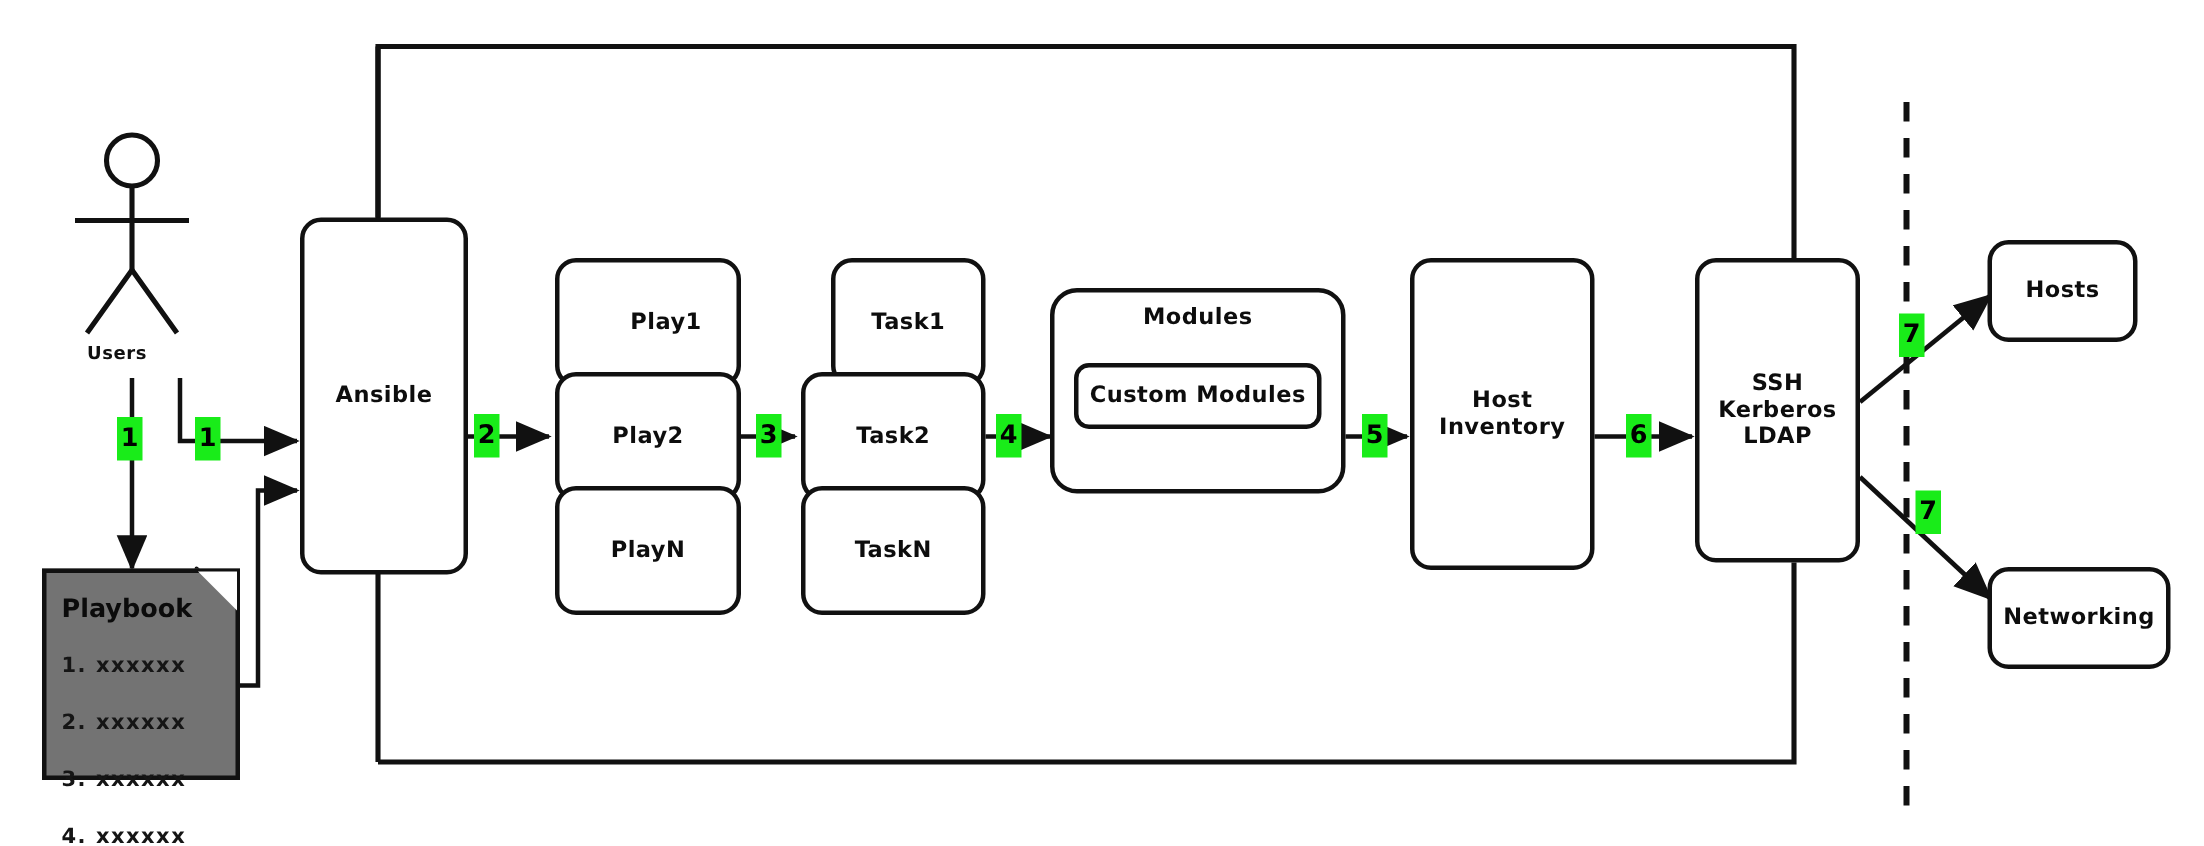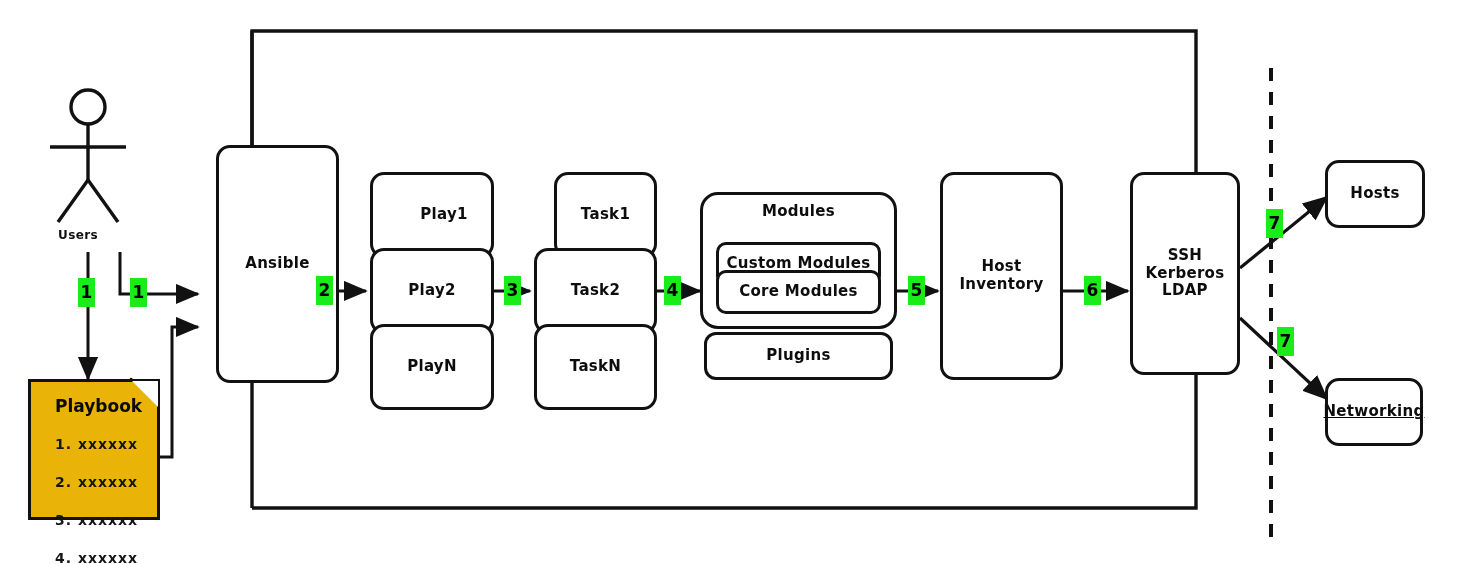--- a/index.html
+++ b/index.html
@@ -53,23 +53,23 @@
     font-family:"DejaVu Sans", sans-serif;
     font-weight:bold;
     color:#101010;
     font-size:12px;
     letter-spacing:.4px;
   }
   
   #playbook{
     position:absolute;
     border:3px solid #111;
-    background:#eab308;
+    background:#737373;
     box-sizing:border-box;
-    padding:14px 10px 6px 24px;
+    padding:14px 10px 6px 10px;
   }
   #playbook .pb-title{
     font-family:"DejaVu Sans", sans-serif;
     font-weight:bold;font-size:17px;color:#0b0b0b;margin-bottom:4px;
   }
   #playbook .pb-line{
     font-family:"DejaVu Sans", sans-serif;
     font-weight:bold;font-size:14px;color:#151515;
     letter-spacing:1px;line-height:1.35;margin-top:19px;
   }
@@ -158,21 +158,21 @@
 
   <div id="playbook" style="left:28px;top:379px;width:132px;height:141px;">
     <div class="pb-fold"></div>
     <div class="pb-title">Playbook</div>
     <div class="pb-line">1. xxxxxx</div>
     <div class="pb-line">2. xxxxxx</div>
     <div class="pb-line">3. xxxxxx</div>
     <div class="pb-line">4. xxxxxx</div>
   </div>
 
-  <div class="nodebox" style="left:216px;top:145px;width:123px;height:238px;">
+  <div class="nodebox" style="left:200px;top:145px;width:112px;height:238px;">
     <span class="nodelabel">Ansible</span>
   </div>
 
   <div style="position:absolute;left:370px;top:172px;width:124px;height:238px;">
     <div class="stack-seg" style="top:0;height:86px;padding-left:24px;">
       <span class="nodelabel">Play1</span>
     </div>
     <div class="stack-seg" style="top:76px;height:86px;">
       <span class="nodelabel">Play2</span>
     </div>
@@ -197,45 +197,39 @@
 
     <div class="nodebox" style="left:0;top:0;width:197px;height:137px;
          align-items:flex-start;border-radius:18px;">
       <span class="nodelabel" style="margin-top:8px;">Modules</span>
     </div>
 
     <div class="nodebox" style="left:16px;top:34px;width:165px;height:44px;border-radius:10px;border-width:3px;margin-top:16px;">
       <span class="nodelabel">Custom Modules</span>
     </div>
 
-    <div class="nodebox" style="left:16px;top:78px;width:165px;height:44px;border-radius:10px;border-width:3px;">
-      <span class="nodelabel">Core Modules</span>
-    </div>
-
-    <div class="nodebox" style="left:4px;top:140px;width:189px;height:48px;border-radius:12px;">
-      <span class="nodelabel">Plugins</span>
-    </div>
+
   </div>
 
   <div class="nodebox" style="left:940px;top:172px;width:123px;height:208px;">
     <span class="nodelabel">Host
 Inventory</span>
   </div>
 
   <div class="nodebox" style="left:1130px;top:172px;width:110px;height:203px;">
     <span class="nodelabel">SSH
 Kerberos
 LDAP</span>
   </div>
 
   <div class="nodebox" style="left:1325px;top:160px;width:100px;height:68px;">
     <span class="nodelabel">Hosts</span>
   </div>
 
-  <div class="nodebox" style="left:1325px;top:378px;width:98px;height:68px;text-decoration:underline;">
+  <div class="nodebox" style="left:1325px;top:378px;width:122px;height:68px;">
     <span class="nodelabel">Networking</span>
   </div>
 
   <div class="num" style="left:78px;top:278px;">1</div>
   <div class="num" style="left:130px;top:278px;">1</div>
   <div class="num" style="left:316px;top:276px;">2</div>
   <div class="num" style="left:504px;top:276px;">3</div>
   <div class="num" style="left:664px;top:276px;">4</div>
   <div class="num" style="left:908px;top:276px;">5</div>
   <div class="num" style="left:1084px;top:276px;">6</div>

